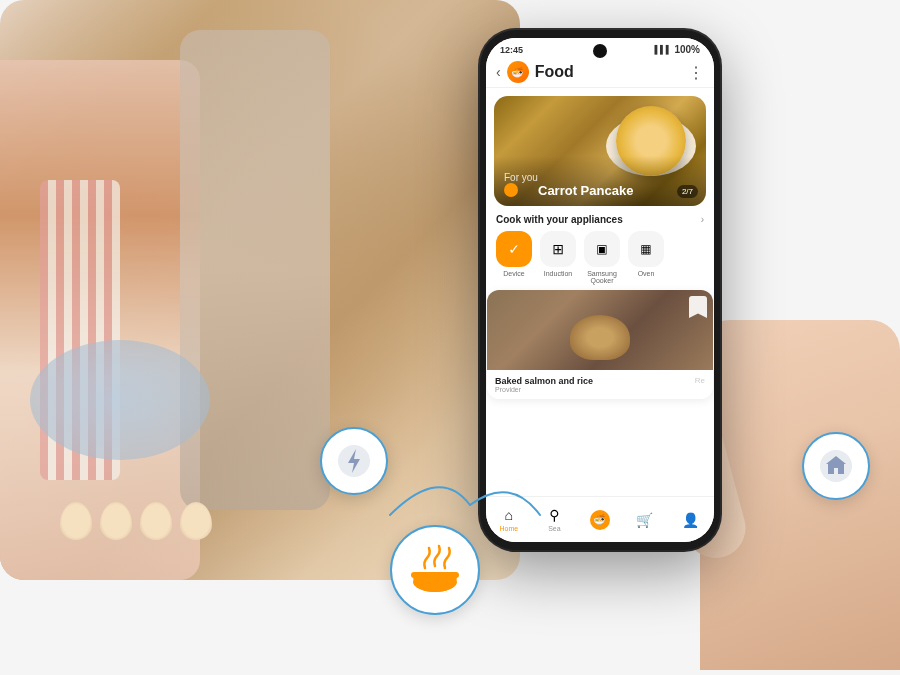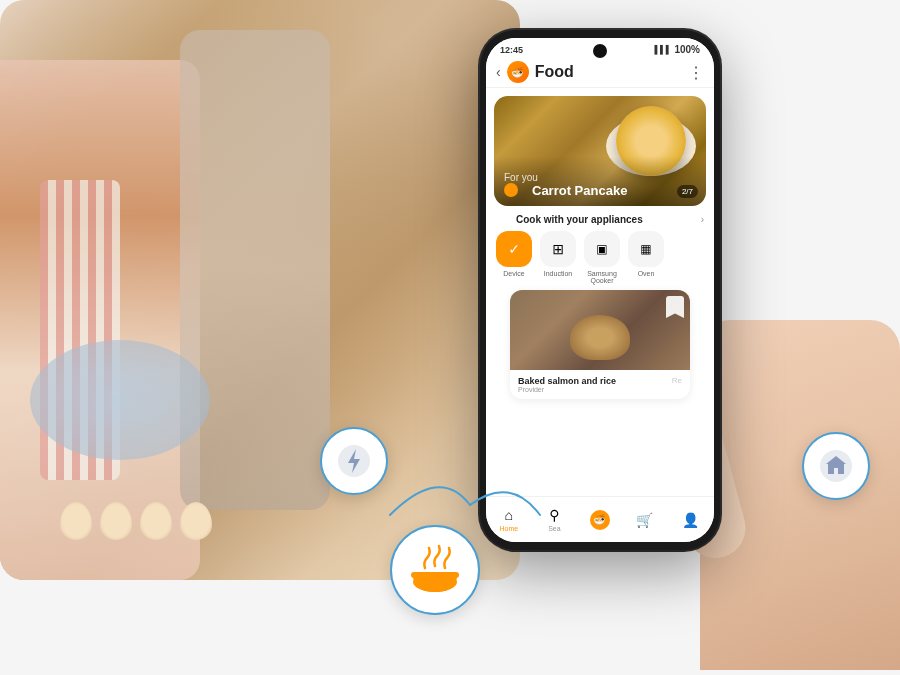--- a/index.html
+++ b/index.html
@@ -210,21 +210,21 @@
     .hero-overlay {
       position: absolute;
       bottom: 0; left: 0; right: 0;
       background: linear-gradient(transparent, rgba(0,0,0,0.5));
       padding: 16px 10px 8px;
     }
     .for-you-label {
       font-size: 10px; color: rgba(255,255,255,0.8); display: block;
     }
     .hero-recipe-row {
-      display: flex; gap: 14px;
+      display: flex; gap: 20px;
     }
     .hero-recipe-icon {
       width: 14px; height: 14px;
       background: #ff9500;
       border-radius: 50%;
     }
     .hero-recipe-name {
       font-size: 13px; font-weight: 700; color: #fff;
     }
     .hero-counter {
@@ -236,21 +236,20 @@
       padding: 2px 5px;
       border-radius: 8px;
     }
 
     
     .section-header {
       display: flex;
       justify-content: space-between;
       align-items: center;
       padding: 8px 10px 4px;
-      margin-left: 20px;
     }
     .section-title {
       font-size: 10px;
       font-weight: 600;
       color: #222;
     }
     .section-arrow {
       font-size: 10px; color: #999;
     }
 
@@ -278,21 +277,21 @@
     }
     .appliance-icon.inactive {
       background: #f5f5f5;
     }
     .appliance-label {
       font-size: 7px; color: #666; text-align: center; max-width: 36px;
     }
 
     
     .recipe-card {
-      margin: 0 24px;
+      margin: 0 1px;
       border-radius: 12px;
       overflow: hidden;
       background: #fff;
       box-shadow: 0 2px 8px rgba(0,0,0,0.08);
     }
     .recipe-img {
       width: 100%; height: 80px;
       background: linear-gradient(135deg, #8B7355 0%, #a08060 30%, #6B5040 60%, #9a7a5a 100%);
       position: relative;
     }

